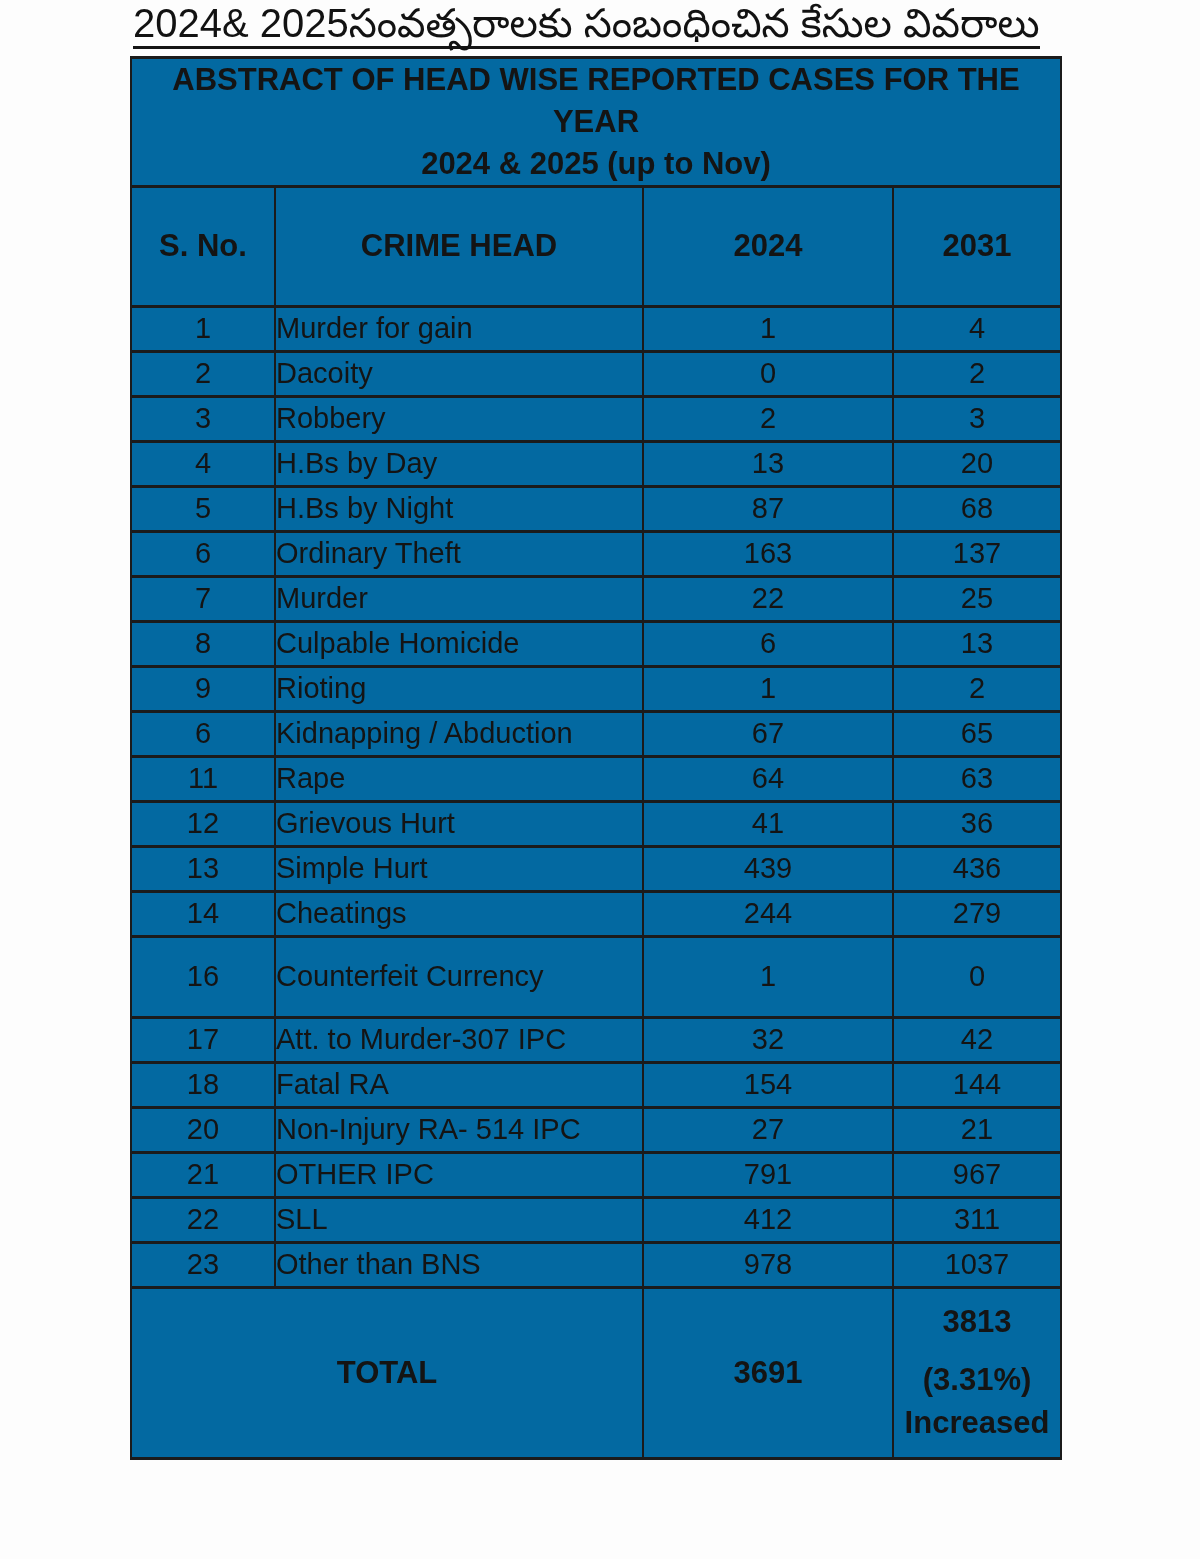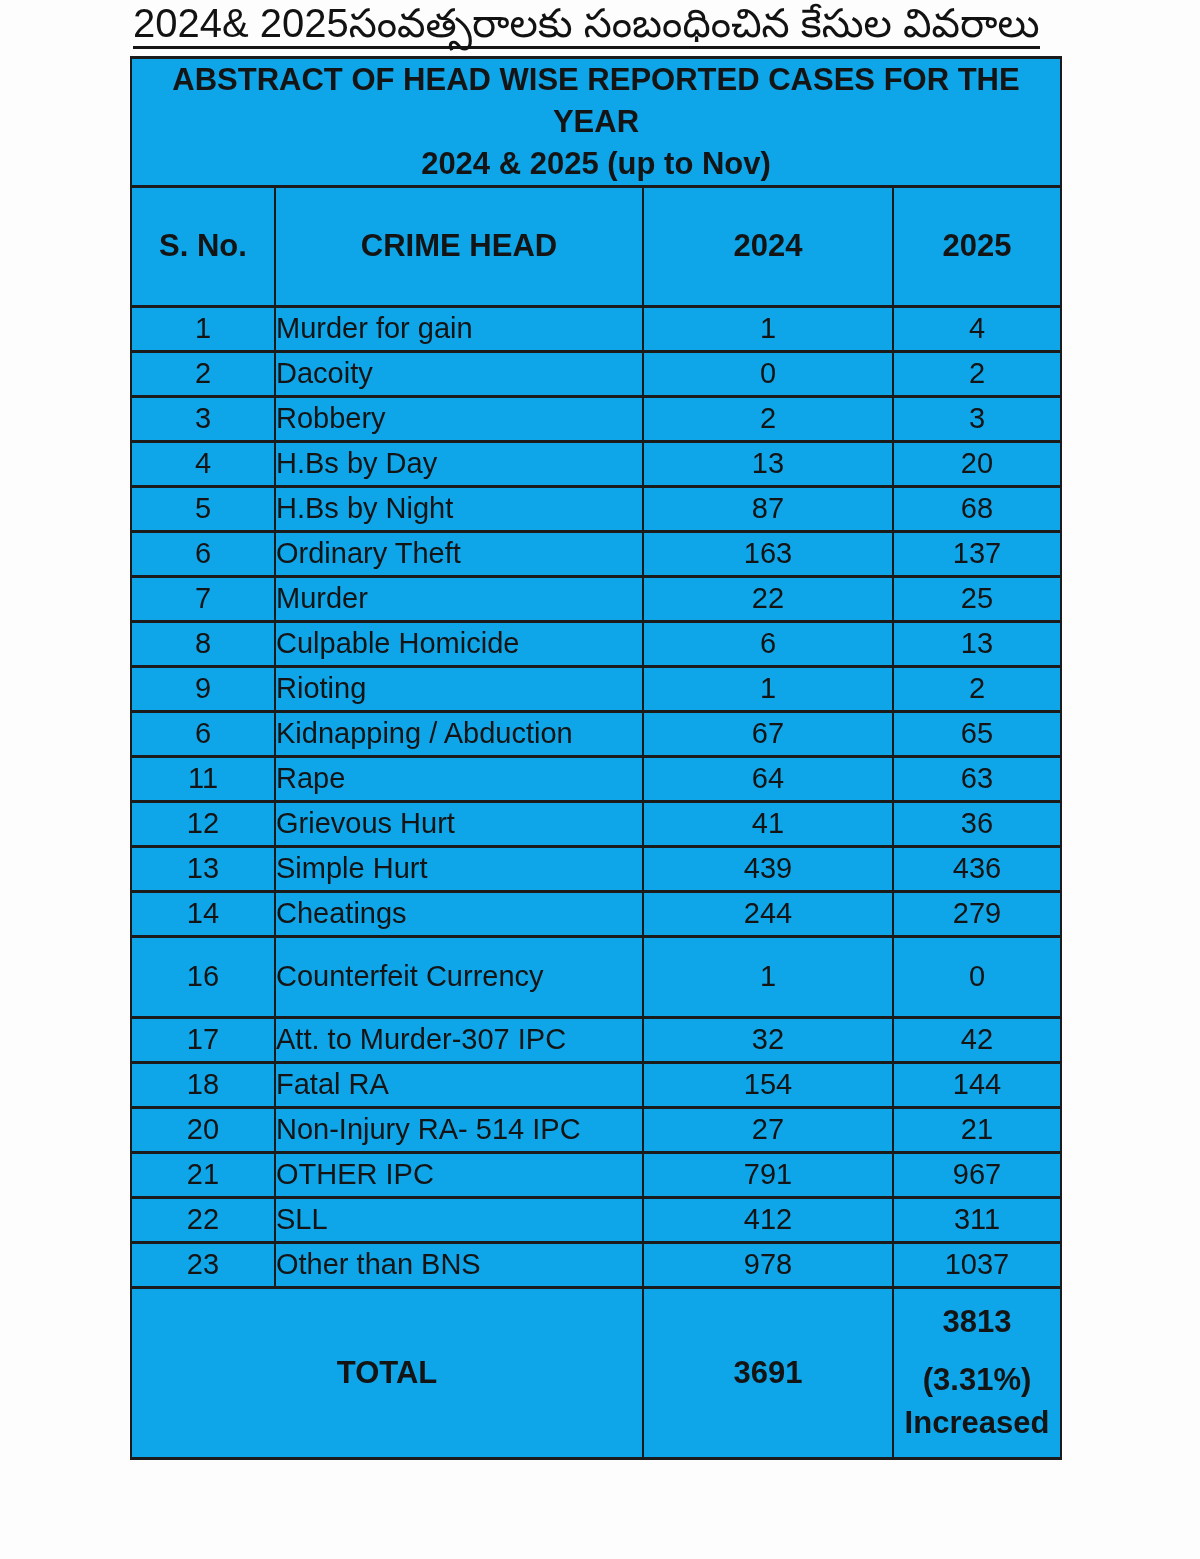--- a/index.html
+++ b/index.html
@@ -29,21 +29,21 @@
     color: #121212;
     border-bottom: 3px solid #151515;
     padding-bottom: 2px;
     white-space: nowrap;
   }
   table.cases-table {
     border-collapse: collapse;
     table-layout: fixed;
     width: 930px;
     margin: 7px 0 0 130px;
-    background: #0ea5e9;
+    background: #0369a1;
   }
   .cases-table th, .cases-table td {
     border: 2px solid #1b1b1b;
     border-top-width: 3px;
     border-bottom-width: 3px;
     vertical-align: middle;
     padding: 0;
     overflow: hidden;
   }
   .title-cell {
@@ -103,21 +103,21 @@
       <tr>
         <th class="title-cell" colspan="4">
           <div>ABSTRACT OF HEAD WISE REPORTED CASES FOR THE YEAR</div>
           <div>2024 &amp; 2025 (up to Nov)</div>
         </th>
       </tr>
       <tr class="col-head-row">
         <th>S. No.</th>
         <th>CRIME HEAD</th>
         <th>2024</th>
-        <th>2025</th>
+        <th>2031</th>
       </tr>
     </thead>
     <tbody>
   <tr>
     <td class="c-sno">1</td>
     <td class="c-head">Murder for gain</td>
     <td class="c-num">1</td>
     <td class="c-num">4</td>
   </tr>
 

